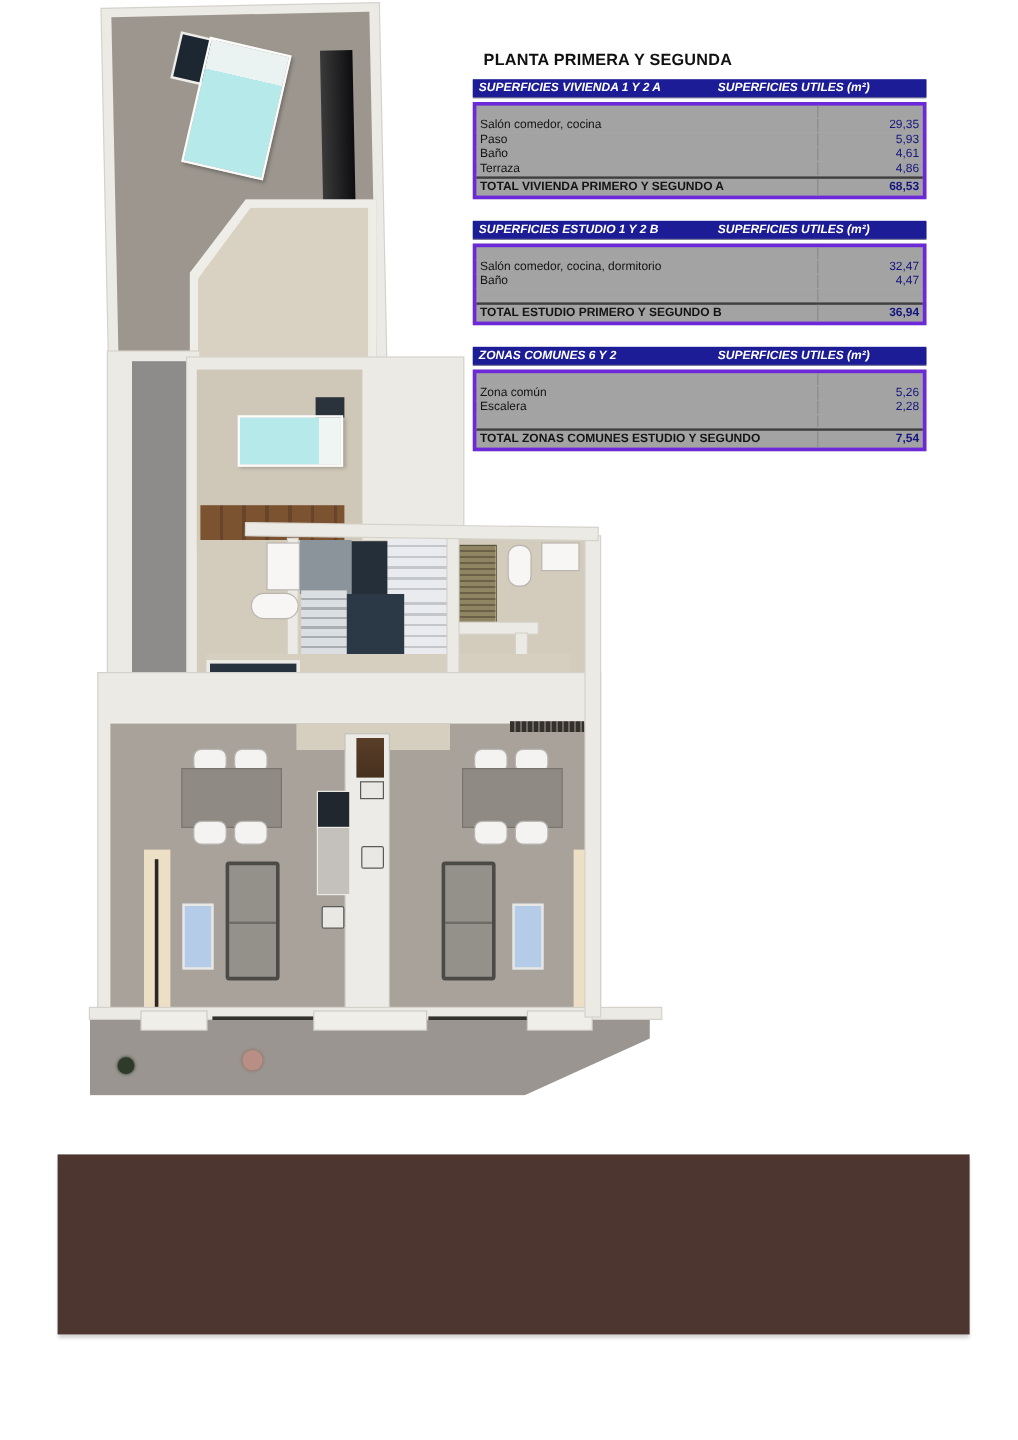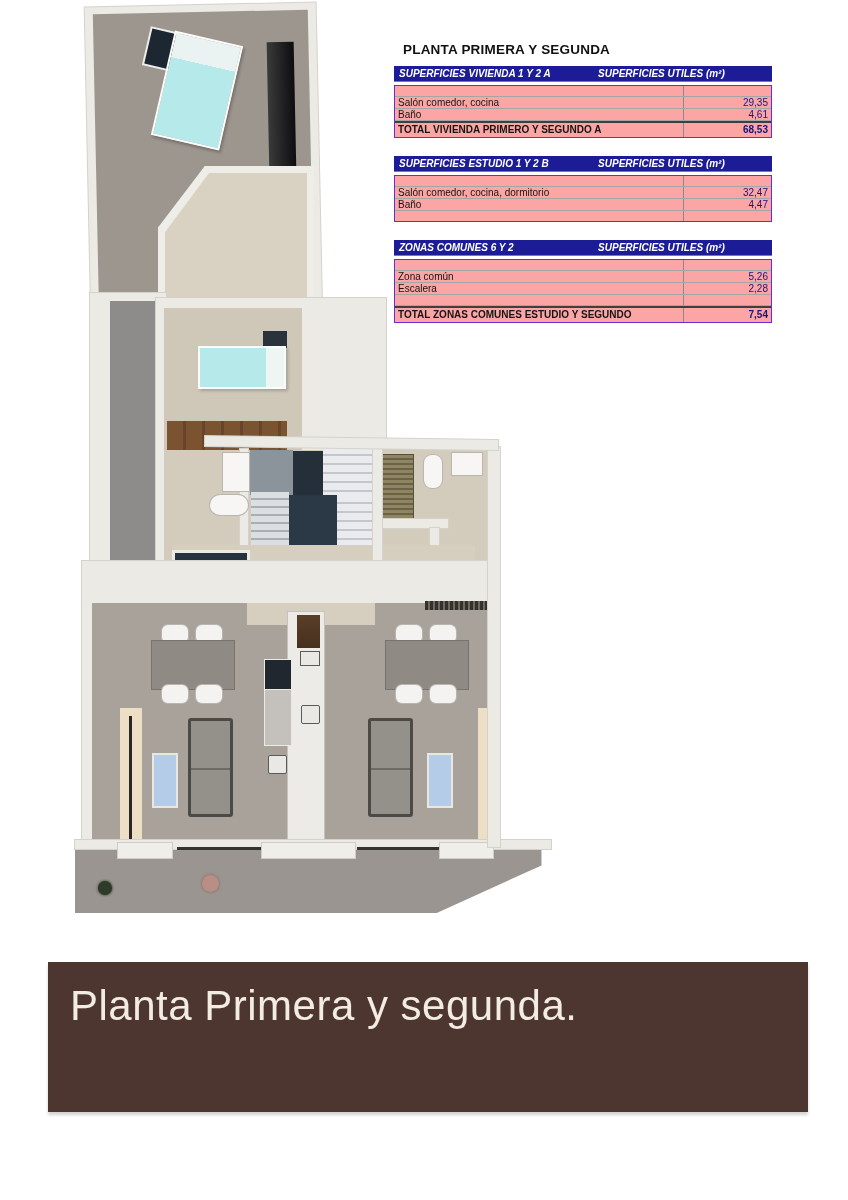--- a/index.html
+++ b/index.html
@@ -8,21 +8,21 @@
 
   
   #plan-title{position:absolute;left:403px;top:42px;font-size:13.5px;font-weight:bold;color:#111;letter-spacing:.2px;}
   #tables{position:absolute;left:394px;top:66px;width:378px;}
   .sx-table{margin-bottom:18px;}
   .sx-table.t3{margin-bottom:0;}
   .t-head{position:relative;height:15px;line-height:15px;background:#1c1c96;color:#fff;
           font-style:italic;font-weight:bold;font-size:10px;padding:0 5px;box-shadow:0 1px 0 #7a7a9a;}
   .t-head .h2{position:absolute;left:54%;top:0;}
   .t-gap{height:4px;background:#fff;}
-  .t-body{background:#fca5a5;border:1px solid #6d28d9;}
+  .t-body{background:#a3a3a3;border:3px solid #6d28d9;}
   .t-row{display:flex;height:11px;line-height:11px;font-size:10px;border-bottom:1px solid #a5a5a5;}
   .t-row:last-child{border-bottom:none;}
   .t-blank{height:10px;}
   .t-label{flex:1;padding-left:3px;color:#141414;white-space:nowrap;overflow:hidden;}
   .t-val{width:84px;border-left:1px solid #8a8a8a;text-align:right;padding-right:3px;color:#15157f;}
   .t-total{height:14px;line-height:14px;border-top:2px solid #3f3f3f;font-weight:bold;}
   .t-total .t-val{font-weight:bold;}
 
   
   #banner{position:absolute;left:48px;top:962px;width:760px;height:150px;background:#4c362f;
@@ -173,22 +173,30 @@
         <div class="t-body">
           <div class="t-row t-blank">
             <div class="t-label"></div>
             <div class="t-val"></div>
           </div>
           <div class="t-row">
             <div class="t-label">Salón comedor, cocina</div>
             <div class="t-val">29,35</div>
           </div>
           <div class="t-row">
+            <div class="t-label">Paso</div>
+            <div class="t-val">5,93</div>
+          </div>
+          <div class="t-row">
             <div class="t-label">Baño</div>
             <div class="t-val">4,61</div>
+          </div>
+          <div class="t-row">
+            <div class="t-label">Terraza</div>
+            <div class="t-val">4,86</div>
           </div>
           <div class="t-row t-total">
             <div class="t-label">TOTAL VIVIENDA PRIMERO Y SEGUNDO A</div>
             <div class="t-val">68,53</div>
           </div>
         </div>
       </div>
     <div class="sx-table t2">
         <div class="t-head"><span>SUPERFICIES ESTUDIO 1 Y 2 B</span><span class="h2">SUPERFICIES UTILES  (m²)</span></div>
         <div class="t-gap"></div>
@@ -202,20 +210,24 @@
             <div class="t-val">32,47</div>
           </div>
           <div class="t-row">
             <div class="t-label">Baño</div>
             <div class="t-val">4,47</div>
           </div>
           <div class="t-row t-blank">
             <div class="t-label"></div>
             <div class="t-val"></div>
           </div>
+          <div class="t-row t-total">
+            <div class="t-label">TOTAL ESTUDIO PRIMERO Y SEGUNDO B</div>
+            <div class="t-val">36,94</div>
+          </div>
         </div>
       </div>
     <div class="sx-table t3">
         <div class="t-head"><span>ZONAS COMUNES 6 Y 2</span><span class="h2">SUPERFICIES UTILES  (m²)</span></div>
         <div class="t-gap"></div>
         <div class="t-body">
           <div class="t-row t-blank">
             <div class="t-label"></div>
             <div class="t-val"></div>
           </div>
@@ -233,16 +245,15 @@
           </div>
           <div class="t-row t-total">
             <div class="t-label">TOTAL ZONAS COMUNES ESTUDIO Y SEGUNDO</div>
             <div class="t-val">7,54</div>
           </div>
         </div>
       </div>
   </div>
 
   <div id="banner">
-    <div class="bline">Planta Primera y segunda.</div>
   </div>
 
 </div>
 
 </body></html>

